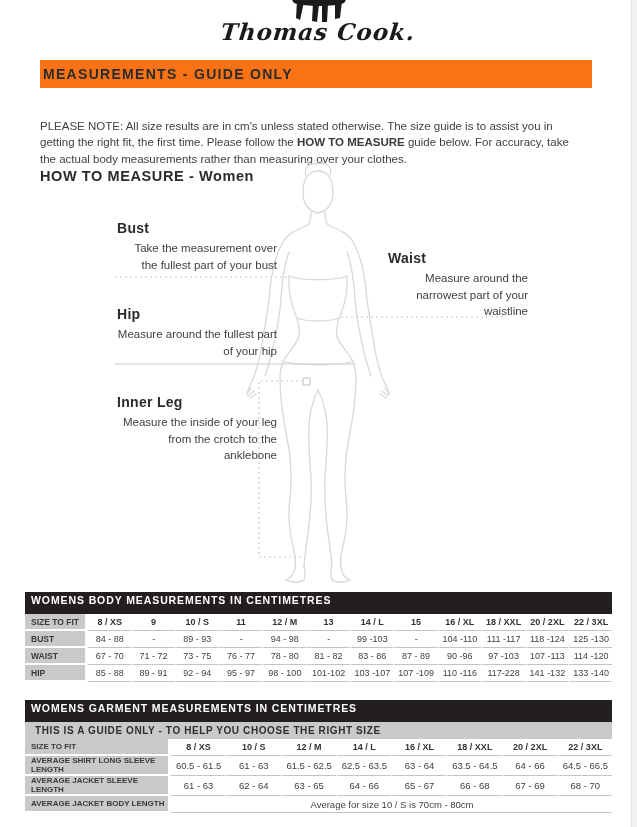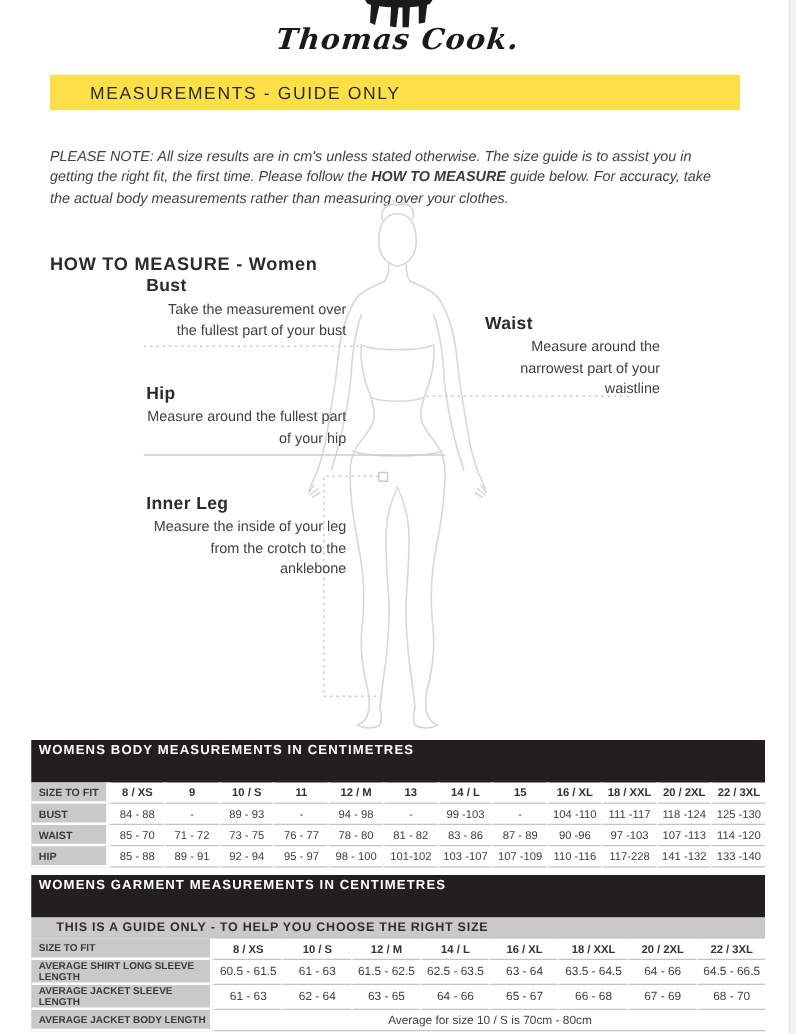--- a/index.html
+++ b/index.html
@@ -10,48 +10,48 @@
   .right-edge{position:absolute;right:0;top:0;width:5px;height:100%;background:#f2f2f2;border-left:1px solid #e6e6e6;}
   
   .logo{position:absolute;top:0;left:0;width:637px;text-align:center;}
   .logo .horse{display:block;margin:0 auto;}
   .brand-script{
     font-family:"DejaVu Serif","Liberation Serif",serif;font-style:italic;font-weight:700;
     font-size:23px;color:#1a1a1a;letter-spacing:1px;transform:skewX(-6deg);display:inline-block;margin-top:-4px;
   }
   
   .title-bar{
-    position:absolute;left:40px;top:60px;width:552px;height:28px;background:#fde047;
-    line-height:28px;padding-left:32px;box-sizing:border-box;
-    font-weight:normal;font-size:14px;letter-spacing:1.3px;color:#2b2b2b;
-  }
-  
-  .note{position:absolute;left:40px;top:106px;width:545px;font-size:11.5px;line-height:16.5px;color:#414042;font-style:italic;}
+    position:absolute;left:40px;top:60px;width:552px;height:28px;background:#f97316;
+    line-height:28px;padding-left:3px;box-sizing:border-box;
+    font-weight:bold;font-size:14px;letter-spacing:1.3px;color:#2b2b2b;
+  }
+  
+  .note{position:absolute;left:40px;top:106px;width:545px;font-size:11.5px;line-height:16.5px;color:#414042;}
   .note b{color:#3a3a3a;}
   
-  .htm-heading{position:absolute;left:40px;top:168px;font-size:14.5px;font-weight:bold;letter-spacing:0.6px;color:#2b2b2b;margin-top:36px;}
+  .htm-heading{position:absolute;left:40px;top:168px;font-size:14.5px;font-weight:bold;letter-spacing:0.6px;color:#2b2b2b;}
   .figure-wrap{position:absolute;left:0;top:160px;width:637px;height:430px;}
   .anno{position:absolute;width:160px;}
   .anno .anno-title{font-size:14px;font-weight:bold;color:#2b2b2b;letter-spacing:0.3px;margin-bottom:4px;}
   .anno .anno-text{font-size:11.5px;line-height:16.5px;color:#414042;text-align:right;}
   .anno-bust{left:117px;top:220px;}
   .anno-hip{left:117px;top:306px;}
   .anno-innerleg{left:117px;top:394px;}
   .anno-waist{left:388px;top:250px;width:140px;}
   
   .tbl-block{position:absolute;left:25px;width:587px;}
   .tbl-body{top:592px;}
   .tbl-garment{top:700px;}
   .tbl-titlebar{
-    height:34px;background:#231f20;color:#ffffff;font-weight:bold;font-size:10.5px;
+    height:22px;background:#231f20;color:#ffffff;font-weight:bold;font-size:10.5px;
     letter-spacing:0.9px;line-height:17px;padding-left:6px;box-sizing:border-box;
   }
   .tbl-subbar{
     height:17px;background:#c9c9c9;color:#2e2e2e;font-weight:bold;font-size:10px;
-    letter-spacing:0.6px;line-height:17px;padding-left:20px;box-sizing:border-box;
+    letter-spacing:0.6px;line-height:17px;padding-left:10px;box-sizing:border-box;
   }
   table.meas{width:100%;border-collapse:separate;border-spacing:0;table-layout:fixed;}
   table.meas tr{height:17px;margin-top:45px;}
   table.meas th,table.meas td{padding:0;font-weight:normal;vertical-align:middle;}
   table.meas th.lbl{
     background:#c9c9c9;text-align:left;padding-left:6px;font-weight:bold;color:#3a3a3a;
     border-bottom:2px solid #ffffff;border-right:2px solid #ffffff;box-sizing:border-box;
   }
   table.meas .c{
     text-align:center;color:#414042;border-bottom:1px solid #c4c4c4;border-left:2px solid #ffffff;
@@ -179,21 +179,21 @@
             <td class="c">-</td>
             <td class="c">99 -103</td>
             <td class="c">-</td>
             <td class="c">104 -110</td>
             <td class="c">111 -117</td>
             <td class="c">118 -124</td>
             <td class="c">125 -130</td>
           </tr>
           <tr>
             <th class="lbl">WAIST</th>
-            <td class="c">85 - 70</td>
+            <td class="c">67 - 70</td>
             <td class="c">71 - 72</td>
             <td class="c">73 - 75</td>
             <td class="c">76 - 77</td>
             <td class="c">78 - 80</td>
             <td class="c">81 - 82</td>
             <td class="c">83 - 86</td>
             <td class="c">87 - 89</td>
             <td class="c">90 -96</td>
             <td class="c">97 -103</td>
             <td class="c">107 -113</td>

